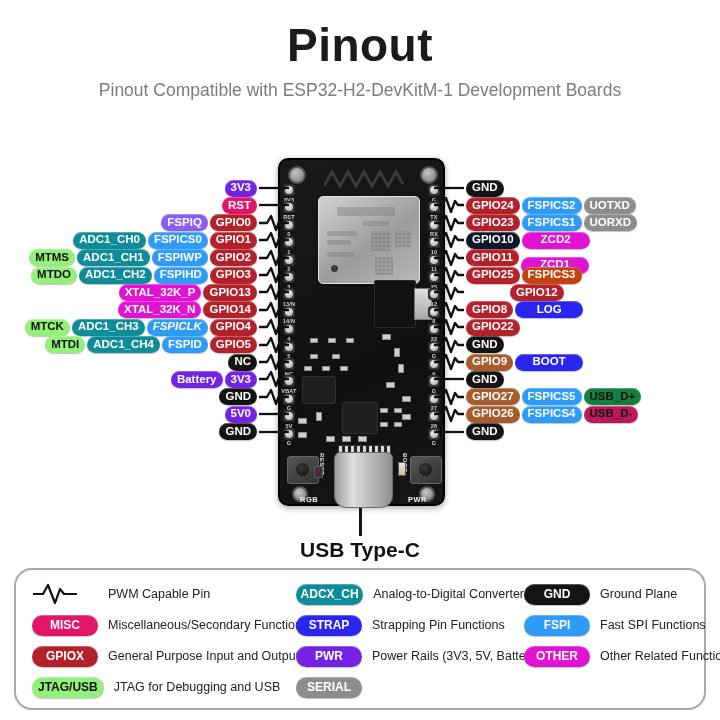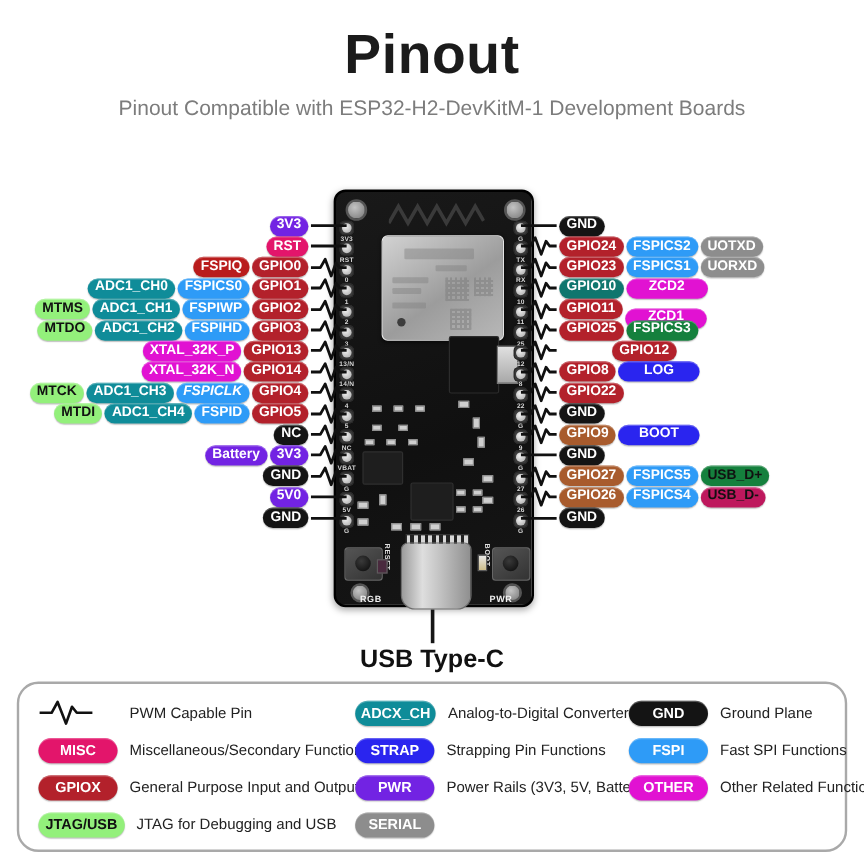--- a/index.html
+++ b/index.html
@@ -227,21 +227,21 @@
           <path d="M0 10 H30" fill="none" stroke="#101010" stroke-width="2.3" stroke-linejoin="round"></path>
         </svg>
       </div>
       <div class="pin-row left" style="top: 195.4px;">
         <span class="pill" style="background: rgb(227, 21, 107);">RST</span>
         <svg width="30" height="20" viewBox="0 0 30 20" class="conn">
           <path d="M0 10 H30" fill="none" stroke="#101010" stroke-width="2.3" stroke-linejoin="round"></path>
         </svg>
       </div>
       <div class="pin-row left" style="top: 212.8px;">
-        <span class="pill" style="background: #b91c1c;">FSPIQ</span>
+        <span class="pill" style="background: #8b5cf6;">FSPIQ</span>
         <span class="pill" style="background: rgb(179, 33, 43);">GPIO0</span>
         <svg width="30" height="20" viewBox="0 0 30 20" class="conn">
           <path d="M0 10 H8 L12 3 L17 17 L21 6 L24 10 H30" fill="none" stroke="#101010" stroke-width="2.3" stroke-linejoin="round"></path>
         </svg>
       </div>
       <div class="pin-row left" style="top: 230.2px;">
         <span class="pill" style="background: rgb(15, 140, 153);">ADC1_CH0</span>
         <span class="pill" style="background: rgb(46, 155, 247);">FSPICS0</span>
         <span class="pill" style="background: rgb(179, 33, 43);">GPIO1</span>
         <svg width="30" height="20" viewBox="0 0 30 20" class="conn">
@@ -350,36 +350,36 @@
           <path d="M0 10 H8 L12 3 L17 17 L21 6 L24 10 H30" fill="none" stroke="#101010" stroke-width="2.3" stroke-linejoin="round"></path>
         </svg>
         <span class="pill" style="background: rgb(179, 33, 43);">GPIO23</span>
         <span class="pill" style="background: rgb(46, 155, 247);">FSPICS1</span>
         <span class="pill" style="background: rgb(141, 141, 141);">UORXD</span>
       </div>
       <div class="pin-row right" style="top: 230.2px;">
         <svg width="30" height="20" viewBox="0 0 30 20" class="conn">
           <path d="M0 10 H8 L12 3 L17 17 L21 6 L24 10 H30" fill="none" stroke="#101010" stroke-width="2.3" stroke-linejoin="round"></path>
         </svg>
-        <span class="pill" style="background: #0f766e;">GPIO10</span>
+        <span class="pill" style="background: #0f172a;">GPIO10</span>
         <span class="pill wide" style="background: rgb(225, 18, 210);">ZCD2</span>
       </div>
       <div class="pin-row right" style="top: 247.6px;">
         <svg width="30" height="20" viewBox="0 0 30 20" class="conn">
           <path d="M0 10 H8 L12 3 L17 17 L21 6 L24 10 H30" fill="none" stroke="#101010" stroke-width="2.3" stroke-linejoin="round"></path>
         </svg>
         <span class="pill" style="background: rgb(179, 33, 43);">GPIO11</span>
         <span class="pill wide" style="background: rgb(225, 18, 210); margin-top: 15px;">ZCD1</span>
       </div>
       <div class="pin-row right" style="top: 265px;">
         <svg width="30" height="20" viewBox="0 0 30 20" class="conn">
           <path d="M0 10 H8 L12 3 L17 17 L21 6 L24 10 H30" fill="none" stroke="#101010" stroke-width="2.3" stroke-linejoin="round"></path>
         </svg>
         <span class="pill" style="background: rgb(179, 33, 43);">GPIO25</span>
-        <span class="pill" style="background: #15803d;">FSPICS3</span>
+        <span class="pill" style="background: #c2410c;">FSPICS3</span>
       </div>
       <div class="pin-row right" style="top: 282.4px; gap: 46px;">
         <svg width="30" height="20" viewBox="0 0 30 20" class="conn">
           <path d="M0 10 H8 L12 3 L17 17 L21 6 L24 10 H30" fill="none" stroke="#101010" stroke-width="2.3" stroke-linejoin="round"></path>
         </svg>
         <span class="pill" style="background: rgb(179, 33, 43);">GPIO12</span>
       </div>
       <div class="pin-row right" style="top: 299.8px;">
         <svg width="30" height="20" viewBox="0 0 30 20" class="conn">
           <path d="M0 10 H8 L12 3 L17 17 L21 6 L24 10 H30" fill="none" stroke="#101010" stroke-width="2.3" stroke-linejoin="round"></path>

